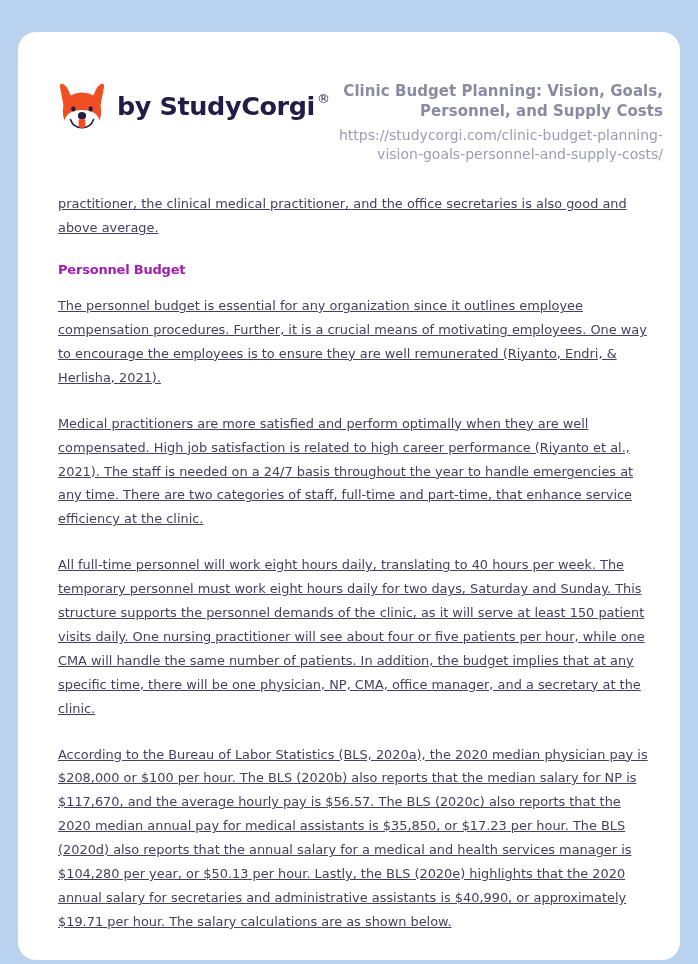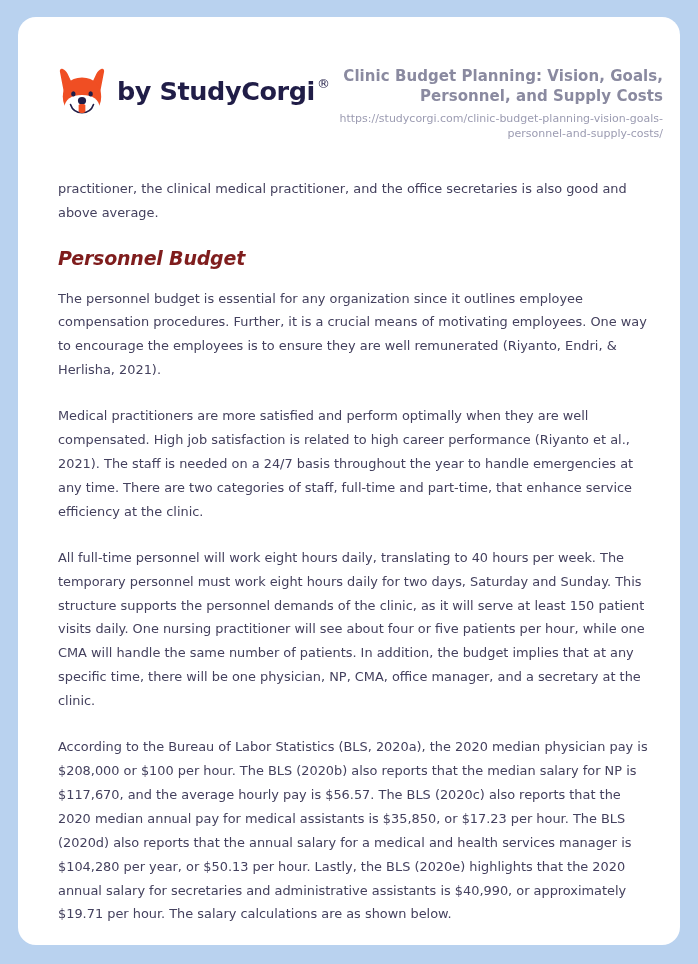--- a/index.html
+++ b/index.html
@@ -11,21 +11,21 @@
     height: 964px;
     background: #b9d2ef;
     font-family: "DejaVu Sans", "Liberation Sans", sans-serif;
     overflow: hidden;
   }
 
   
   .page-card {
     position: absolute;
     left: 18px;
-    top: 17px;
+    top: 32px;
     width: 662px;
     height: 928px;
     background: #ffffff;
     border-radius: 18px;
     box-sizing: border-box;
     overflow: hidden;
   }
 
   
   .doc-header {
@@ -94,21 +94,21 @@
     font-size: 15px;
     font-weight: 700;
     color: #8a8aa0;
     line-height: 1.32;
     letter-spacing: 0.05px;
     margin: 0;
   }
 
   .header-url {
     font-family: "DejaVu Sans", "Liberation Sans", sans-serif;
-    font-size: 11px;
+    font-size: 14px;
     font-weight: 400;
     color: #9c9cb2;
     line-height: 1.38;
     margin: 4px 0 0 0;
     word-break: break-word;
   }
 
   
   .doc-body {
     position: absolute;
@@ -117,31 +117,31 @@
     width: 598px;
   }
 
   .doc-body p {
     font-family: "DejaVu Sans", "Liberation Sans", sans-serif;
     font-size: 12.9px;
     color: #44415e;
     line-height: 23.9px;
     margin: 0 0 22px 0;
     text-align: left;
+    text-decoration: underline;
   }
 
   .doc-body h2 {
     font-family: "DejaVu Sans", "Liberation Sans", sans-serif;
-    font-size: 19px;
+    font-size: 13px;
     font-weight: 700;
-    color: #7f1d1d;
+    color: #a21caf;
     line-height: 1.25;
     margin: 21px 0 16px 0;
     letter-spacing: -0.2px;
-    font-style: italic;
   }
 </style>
 </head>
 <body>
 
 <div class="page-card">
 
   <div class="doc-header">
 
     <div class="brand">

